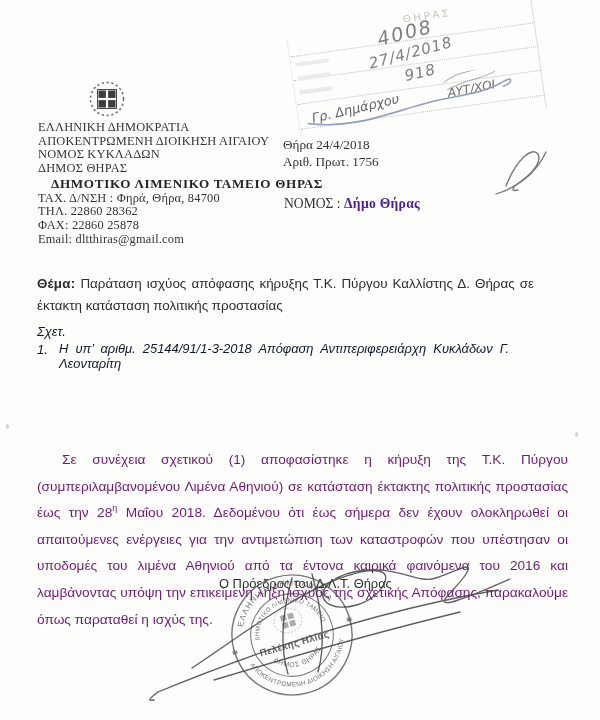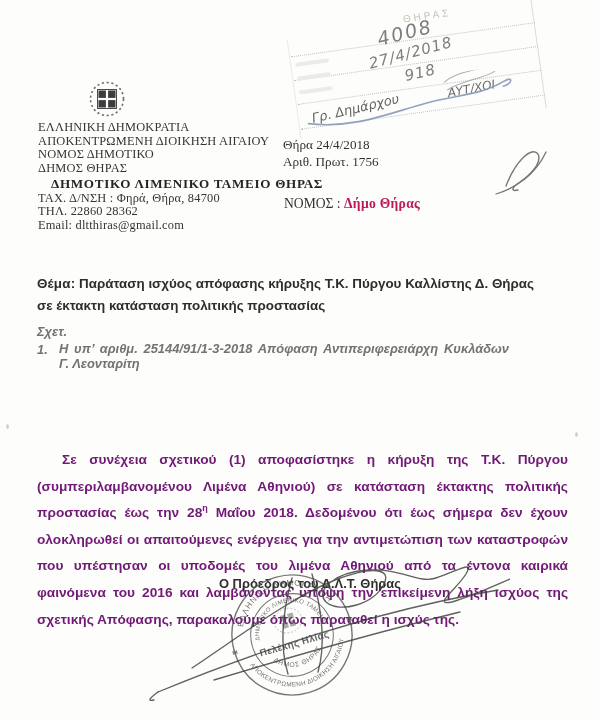--- a/index.html
+++ b/index.html
@@ -13,43 +13,43 @@
   
   .emblem{left:88px;top:80px;width:38px;height:38px;}
 
   
   .sender{left:38px;top:121px;font-size:12.4px;line-height:13.7px;letter-spacing:.2px;color:#343434;}
   .sender .org{font-weight:bold;font-size:13.1px;letter-spacing:.7px;color:#252525;margin:1px 13px;}
 
   
   .meta{left:283px;top:137px;font-size:13.2px;line-height:16.5px;color:#333;}
   .to-line{left:284px;top:196px;font-size:13.6px;color:#333;}
-  .to-line b{letter-spacing:.3px;color:#be185d;}
+  .to-line b{letter-spacing:.3px;color:#4c1d95;}
 
   
   .recv{left:292px;top:12px;width:250px;height:114px;transform:rotate(-8deg);transform-origin:50% 50%;}
   .recv .edge{position:absolute;right:2px;top:-4px;height:118px;border-right:1px solid #dddbd6;}
   .recv .edgeL{position:absolute;left:0;top:10px;height:100px;border-left:1px solid #eceae6;}
   .recv .dotline{position:absolute;left:2px;right:2px;border-bottom:1px dotted #c6c2bb;}
   .recv .office{position:absolute;top:0;left:118px;font-family:"Liberation Sans",sans-serif;
     font-size:10px;letter-spacing:3px;color:#c7c1b8;}
   .hand{font-family:"DejaVu Sans",sans-serif;font-style:italic;color:var(--handwriting,#7d7d7d);}
   .recv .num{position:absolute;top:8px;left:90px;font-size:19px;letter-spacing:2px;transform:rotate(-6deg);}
   .recv .date{position:absolute;top:31px;left:78px;font-size:15px;letter-spacing:1px;transform:rotate(-7deg);}
   .recv .code{position:absolute;top:52px;left:112px;font-size:15px;letter-spacing:1px;transform:rotate(-5deg);}
   .recv .noteL{position:absolute;top:80px;left:14px;font-size:13px;color:#656565;transform:rotate(-5deg);}
   .recv .noteR{position:absolute;top:77px;left:152px;font-size:12px;color:#6d6d6d;transform:rotate(-3deg);}
   .recv .faintbar{position:absolute;left:5px;width:34px;height:4px;background:#edebe7;border-radius:2px;}
 
   
-  .sans{font-family:"Liberation Sans",sans-serif;font-weight:bold;}
+  .sans{font-family:"Liberation Sans",sans-serif;}
   .subject{left:37px;top:273px;width:497px;font-size:13.4px;line-height:21.5px;
     text-align:justify;color:#2d2d2d;}
   .subject b{letter-spacing:.2px;}
-  .refs{left:37px;top:324px;font-style:italic;font-size:12.9px;color:#737373;}
+  .refs{left:37px;top:324px;font-style:italic;font-size:12.9px;color:#0f172a;}
   .refs .lbl{margin-bottom:3px;}
   .ref-row{display:flex;width:472px;}
   .ref-num{width:22px;flex:none;}
   .ref-text{flex:1;text-align:justify;line-height:14.8px;}
   .bodytext{left:37px;top:406px;width:531px;font-size:13.7px;line-height:26.6px;
     text-align:justify;text-indent:25px;color:#701a75;margin-top:41px;}
   .bodytext sup{font-size:9px;line-height:0;}
 
   
   .sig-title{left:219px;top:576px;font-size:12.9px;color:#2e2e2e;}
@@ -69,25 +69,26 @@
     <rect x="9.5" y="9.5" width="19" height="19" fill="none" stroke="#4a4a4a" stroke-width="1"></rect>
     <rect x="10.5" y="10.5" width="7.4" height="7.4" fill="#3d3d3d"></rect>
     <rect x="20.1" y="10.5" width="7.4" height="7.4" fill="#3d3d3d"></rect>
     <rect x="10.5" y="20.1" width="7.4" height="7.4" fill="#3d3d3d"></rect>
     <rect x="20.1" y="20.1" width="7.4" height="7.4" fill="#3d3d3d"></rect>
   </svg>
 
   <div class="abs sender">
     <div>ΕΛΛΗΝΙΚΗ ΔΗΜΟΚΡΑΤΙΑ</div>
     <div>ΑΠΟΚΕΝΤΡΩΜΕΝΗ ΔΙΟΙΚΗΣΗ ΑΙΓΑΙΟΥ</div>
-    <div>ΝΟΜΟΣ ΔΗΜΟΤΙΚΟ</div>
+    <div>ΝΟΜΟΣ ΚΥΚΛΑΔΩΝ</div>
     <div>ΔΗΜΟΣ ΘΗΡΑΣ</div>
     <div class="org">ΔΗΜΟΤΙΚΟ ΛΙΜΕΝΙΚΟ ΤΑΜΕΙΟ ΘΗΡΑΣ</div>
     <div>ΤΑΧ. Δ/ΝΣΗ : Φηρά, Θήρα, 84700</div>
     <div>ΤΗΛ. 22860 28362</div>
+    <div>ΦΑΧ: 22860 25878</div>
     <div>Email: dltthiras@gmail.com</div>
   </div>
 
   <div class="abs recv">
     <div class="edge"></div>
     <div class="edgeL"></div>
     <div class="dotline" style="top:27px"></div>
     <div class="dotline" style="top:51px"></div>
     <div class="dotline" style="top:75px"></div>
     <div class="dotline" style="top:100px"></div>

